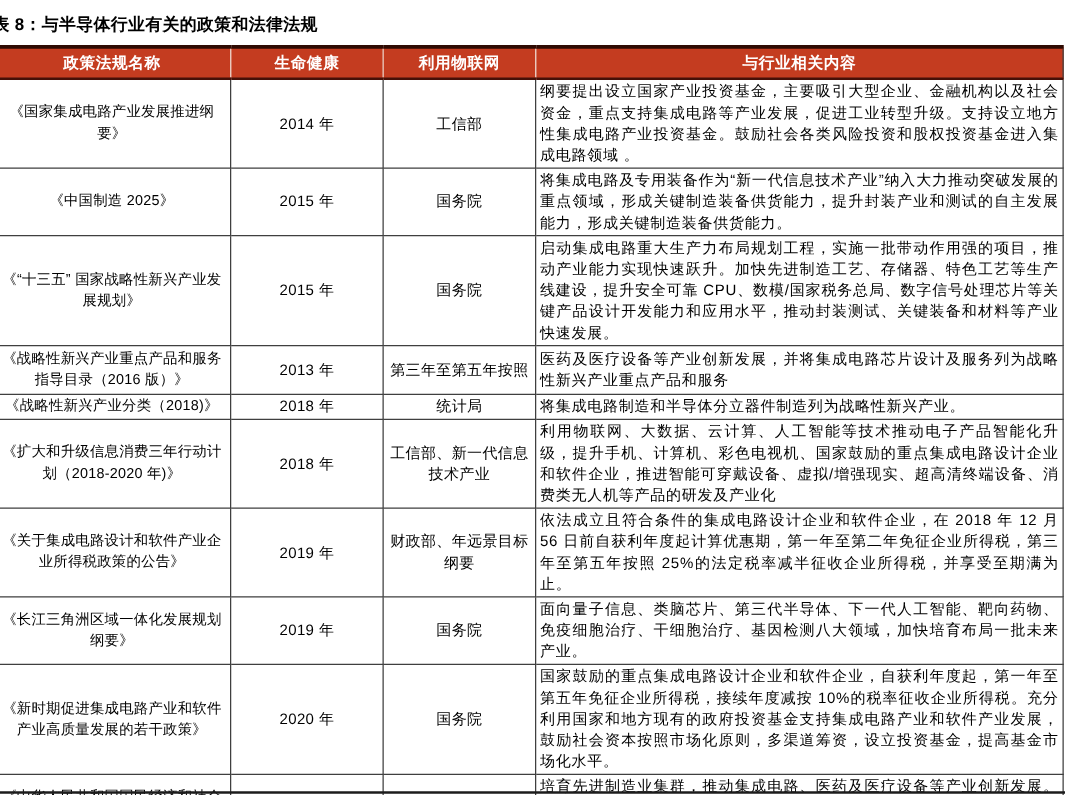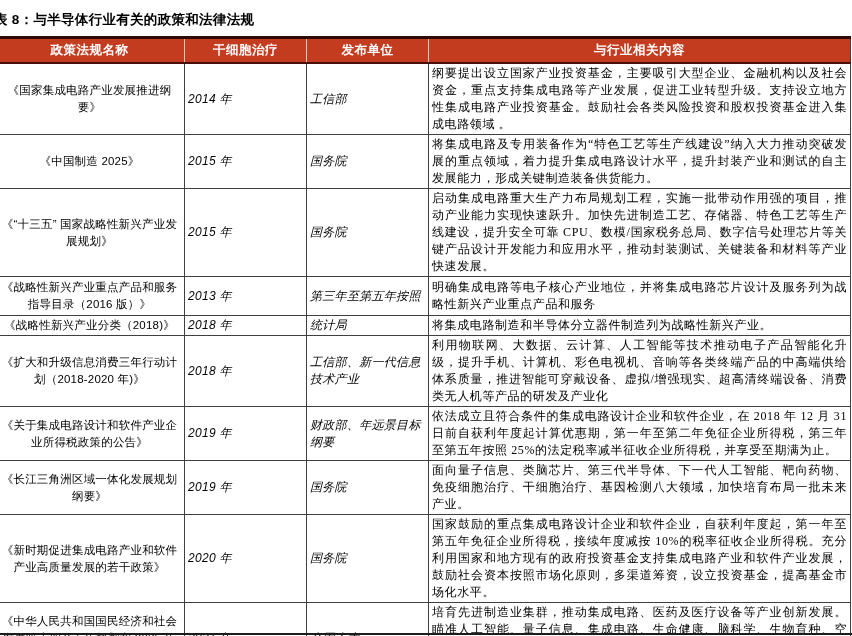--- a/index.html
+++ b/index.html
@@ -56,28 +56,27 @@
     vertical-align: middle;
     color: #000;
   }
   td.col-name {
     text-align: center;
     font-size: 11.5px;
     letter-spacing: 0.2px;
     padding: 2px 2px;
   }
   td.col-date, td.col-issuer {
+    text-align: center;
     letter-spacing: 0.3px;
-    font-style: italic;
   }
   td.col-content {
     text-align: justify;
     letter-spacing: 0.6px;
     padding: 1px 3px;
-    font-family: Liberation Serif, serif;
   }
   tr.short td { padding-top: 1px; padding-bottom: 1px; }
   .bottom-rule {
     position: absolute;
     left: 0;
     top: 633px;
     width: 862px;
     height: 2px;
     background: #1c1c1c;
   }
@@ -92,73 +91,73 @@
   <table class="policy">
     <colgroup>
       <col class="c-name">
         <col class="c-date">
         <col class="c-issuer">
         <col class="c-content">
     </colgroup>
     <thead>
       <tr>
         <th>政策法规名称</th>
-        <th>干细胞治疗</th>
-        <th>发布单位</th>
+        <th>生命健康</th>
+        <th>利用物联网</th>
         <th>与行业相关内容</th>
       </tr>
     </thead>
     <tbody>
   <tr>
     <td class="col-name">《国家集成电路产业发展推进纲要》</td>
     <td class="col-date">2014 年</td>
     <td class="col-issuer">工信部</td>
     <td class="col-content">纲要提出设立国家产业投资基金，主要吸引大型企业、金融机构以及社会资金，重点支持集成电路等产业发展，促进工业转型升级。支持设立地方性集成电路产业投资基金。鼓励社会各类风险投资和股权投资基金进入集成电路领域 。</td>
   </tr>
 
   <tr>
     <td class="col-name">《中国制造 2025》</td>
     <td class="col-date">2015 年</td>
     <td class="col-issuer">国务院</td>
-    <td class="col-content">将集成电路及专用装备作为“特色工艺等生产线建设”纳入大力推动突破发展的重点领域，着力提升集成电路设计水平，提升封装产业和测试的自主发展能力，形成关键制造装备供货能力。</td>
+    <td class="col-content">将集成电路及专用装备作为“新一代信息技术产业”纳入大力推动突破发展的重点领域，形成关键制造装备供货能力，提升封装产业和测试的自主发展能力，形成关键制造装备供货能力。</td>
   </tr>
 
   <tr>
     <td class="col-name">《“十三五” 国家战略性新兴产业发展规划》</td>
     <td class="col-date">2015 年</td>
     <td class="col-issuer">国务院</td>
     <td class="col-content">启动集成电路重大生产力布局规划工程，实施一批带动作用强的项目，推动产业能力实现快速跃升。加快先进制造工艺、存储器、特色工艺等生产线建设，提升安全可靠 CPU、数模/国家税务总局、数字信号处理芯片等关键产品设计开发能力和应用水平，推动封装测试、关键装备和材料等产业快速发展。</td>
   </tr>
 
   <tr>
     <td class="col-name">《战略性新兴产业重点产品和服务指导目录（2016 版）》</td>
     <td class="col-date">2013 年</td>
     <td class="col-issuer">第三年至第五年按照</td>
-    <td class="col-content">明确集成电路等电子核心产业地位，并将集成电路芯片设计及服务列为战略性新兴产业重点产品和服务</td>
+    <td class="col-content">医药及医疗设备等产业创新发展，并将集成电路芯片设计及服务列为战略性新兴产业重点产品和服务</td>
   </tr>
 
   <tr class="short">
     <td class="col-name">《战略性新兴产业分类（2018)》</td>
     <td class="col-date">2018 年</td>
     <td class="col-issuer">统计局</td>
     <td class="col-content">将集成电路制造和半导体分立器件制造列为战略性新兴产业。</td>
   </tr>
 
   <tr>
     <td class="col-name">《扩大和升级信息消费三年行动计划（2018-2020 年)》</td>
     <td class="col-date">2018 年</td>
     <td class="col-issuer">工信部、新一代信息技术产业</td>
-    <td class="col-content">利用物联网、大数据、云计算、人工智能等技术推动电子产品智能化升级，提升手机、计算机、彩色电视机、音响等各类终端产品的中高端供给体系质量，推进智能可穿戴设备、虚拟/增强现实、超高清终端设备、消费类无人机等产品的研发及产业化</td>
+    <td class="col-content">利用物联网、大数据、云计算、人工智能等技术推动电子产品智能化升级，提升手机、计算机、彩色电视机、国家鼓励的重点集成电路设计企业和软件企业，推进智能可穿戴设备、虚拟/增强现实、超高清终端设备、消费类无人机等产品的研发及产业化</td>
   </tr>
 
   <tr>
     <td class="col-name">《关于集成电路设计和软件产业企业所得税政策的公告》</td>
     <td class="col-date">2019 年</td>
     <td class="col-issuer">财政部、年远景目标纲要</td>
-    <td class="col-content">依法成立且符合条件的集成电路设计企业和软件企业，在 2018 年 12 月 31 日前自获利年度起计算优惠期，第一年至第二年免征企业所得税，第三年至第五年按照 25%的法定税率减半征收企业所得税，并享受至期满为止。</td>
+    <td class="col-content">依法成立且符合条件的集成电路设计企业和软件企业，在 2018 年 12 月 56 日前自获利年度起计算优惠期，第一年至第二年免征企业所得税，第三年至第五年按照 25%的法定税率减半征收企业所得税，并享受至期满为止。</td>
   </tr>
 
   <tr>
     <td class="col-name">《长江三角洲区域一体化发展规划纲要》</td>
     <td class="col-date">2019 年</td>
     <td class="col-issuer">国务院</td>
     <td class="col-content">面向量子信息、类脑芯片、第三代半导体、下一代人工智能、靶向药物、免疫细胞治疗、干细胞治疗、基因检测八大领域，加快培育布局一批未来产业。</td>
   </tr>
 
   <tr>

